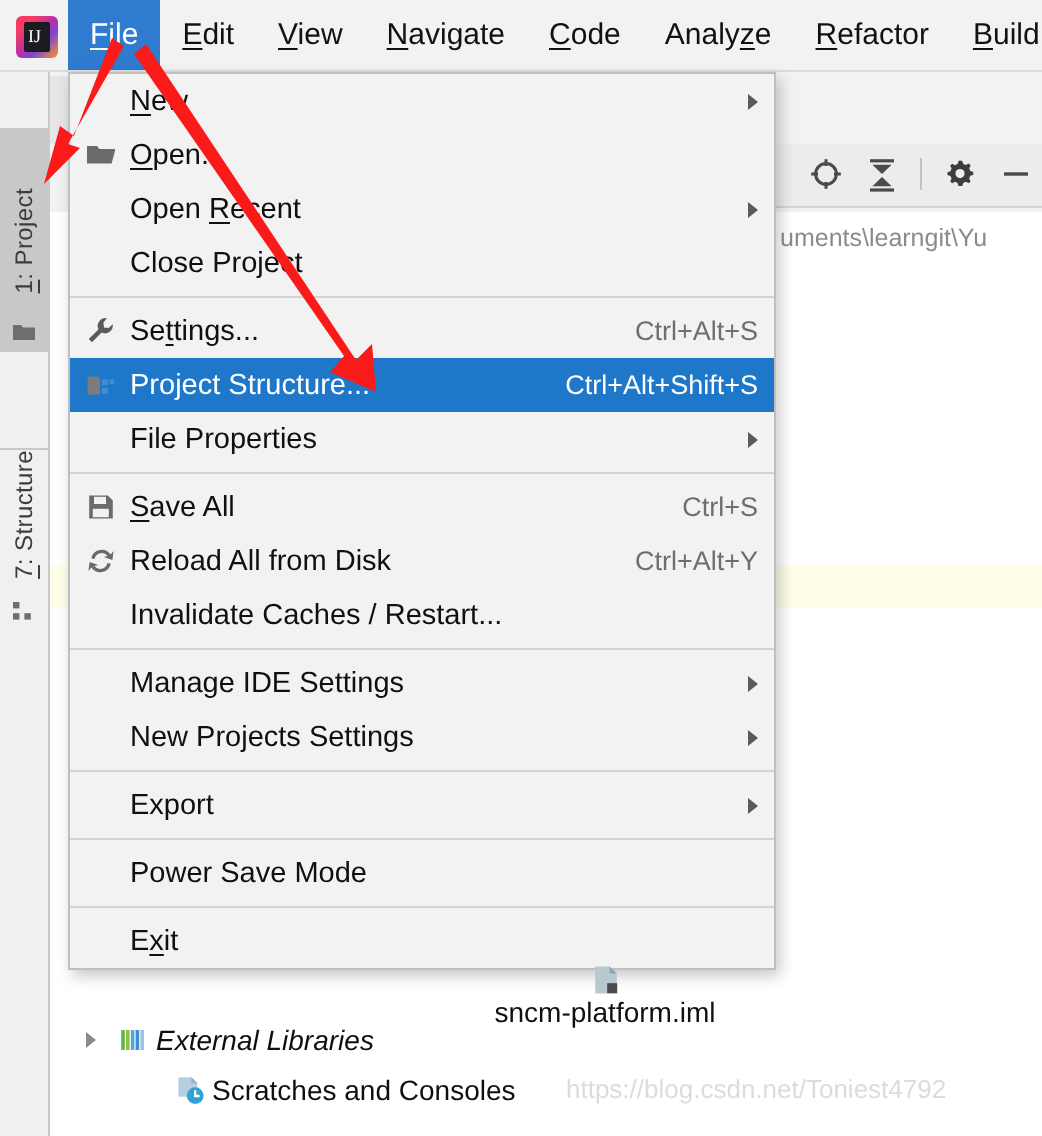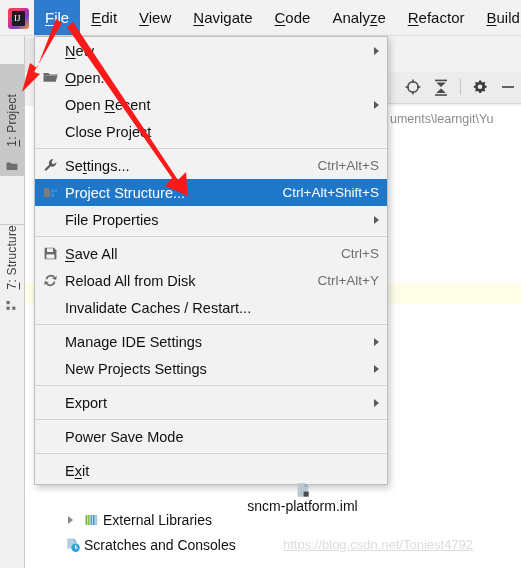--- a/index.html
+++ b/index.html
@@ -66,21 +66,21 @@
   
   .ic{display:block;}
 
   
   .tree{position:absolute;left:24px;top:482px;right:0;height:86px;}
   .trow{position:relative;height:25px;display:flex;align-items:center;font-size:14px;color:#101010;}
   .trow .tw{width:22px;min-width:22px;display:flex;align-items:center;justify-content:center;}
   .trow .ticon{width:22px;min-width:22px;display:flex;align-items:center;justify-content:center;}
   .chev{width:0;height:0;border-left:5px solid #8a8a8a;border-top:4px solid transparent;border-bottom:4px solid transparent;}
 
-  .watermark{position:absolute;left:283px;top:537px;font-size:13px;color:#dcdcdc;white-space:nowrap;text-decoration:underline;}
+  .watermark{position:absolute;left:283px;top:537px;font-size:13px;color:#dcdcdc;white-space:nowrap;}
 
   
   .arrows{position:absolute;inset:0;pointer-events:none;}
 </style>
 </head>
 <body>
 
 <div id="root">
 
   <div class="ide-bg"></div>
@@ -271,36 +271,36 @@
       <div class="trow" style="padding-left: 60px; flex-direction: column;">
         <span class="ticon">
           <svg class="ic" width="16" height="16" viewBox="0 0 16 16">
             <path d="M2.6 1.2h7.2l3.6 3.6v10H2.6z" fill="#b9c7cf"></path>
             <path d="M9.8 1.2l3.6 3.6H9.8z" fill="#8fa3ae"></path>
             <rect x="8.6" y="9.6" width="5" height="5" fill="#4a4a4a"></rect>
           </svg>
         </span>
         <span>sncm-platform.iml</span>
       </div>
-      <div class="trow" style="padding-left: 35px;">
+      <div class="trow" style="padding-left: 10px; font-style: italic;">
         <span class="tw">
           <span class="chev"></span>
         </span>
         <span class="ticon">
           <svg class="ic" width="16" height="16" viewBox="0 0 16 16">
             <rect x="1.6" y="3" width="1.8" height="10" fill="#62b543"></rect>
             <rect x="4" y="3" width="1.8" height="10" fill="#8bc34a"></rect>
             <rect x="6.4" y="3" width="1.8" height="10" fill="#56a5e0"></rect>
             <rect x="8.8" y="3" width="1.8" height="10" fill="#3c8fd0"></rect>
             <rect x="11.2" y="3" width="1.8" height="10" fill="#9fc3dd"></rect>
           </svg>
         </span>
         <span>External Libraries</span>
       </div>
-      <div class="trow" style="padding-left: 38px;">
+      <div class="trow" style="padding-left: 60px;">
         <span class="ticon">
           <svg class="ic" width="16" height="16" viewBox="0 0 16 16">
             <path d="M2.2 1.6h6.5l3 3v6.8H2.2z" fill="#b6cfe0"></path>
             <path d="M8.7 1.6l3 3H8.7z" fill="#8fb2c8"></path>
             <circle cx="10.6" cy="10.8" r="4.2" fill="#2da3d8"></circle>
             <path d="M10.6 8.1v2.9h2.2" stroke="#fff" stroke-width="1.2" fill="none"></path>
           </svg>
         </span>
         <span>Scratches and Consoles</span>
       </div>

